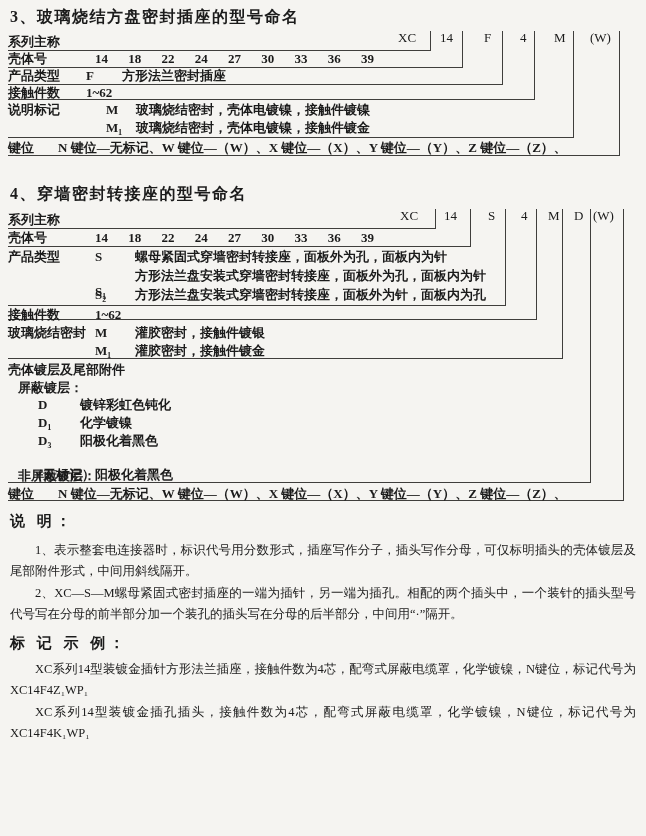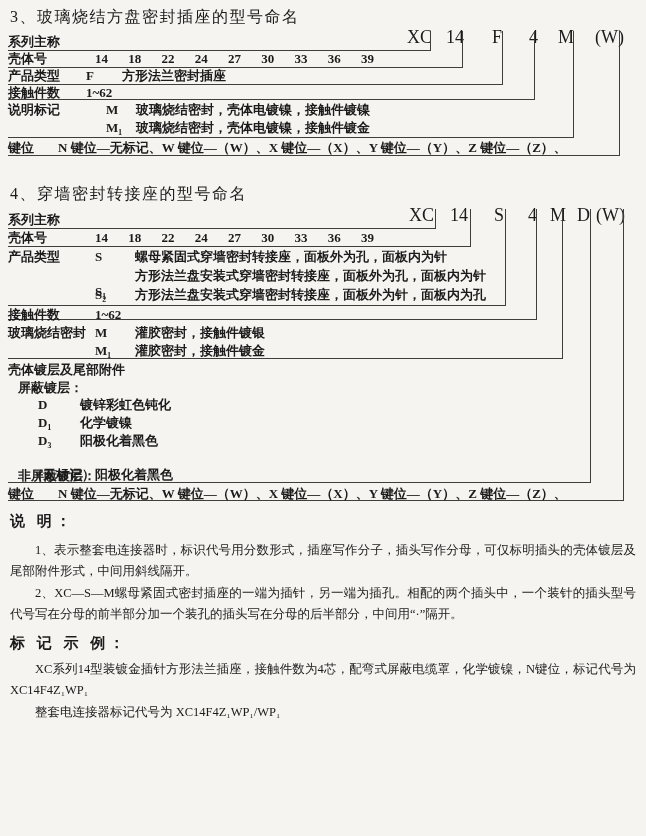--- a/index.html
+++ b/index.html
@@ -7,29 +7,29 @@
     width:646px;height:836px;
     background:#e9e8e6;
     font-family:"Liberation Serif","DejaVu Serif",serif;
   }
   .page{
     position:relative;width:646px;height:836px;
     background:#f5f4f1;color:#1b1b1b;overflow:hidden;
   }
   .ttl{
     position:absolute;white-space:nowrap;
-    font-size:16px;font-weight:normal;letter-spacing:1.5px;
+    font-size:16px;font-weight:bold;letter-spacing:1.5px;
   }
   .t{
     position:absolute;white-space:nowrap;
     font-size:13px;line-height:15px;font-weight:bold;
   }
   .cc{
     position:absolute;white-space:nowrap;
-    font-size:18px;line-height:15px;text-align:right;
+    font-size:13px;line-height:15px;text-align:left;
   }
   .nums{word-spacing:17px;}
   .hl{position:absolute;height:1px;background:#3f3e3c;}
   .vl{position:absolute;width:1px;background:#3f3e3c;}
   .flow{
     position:absolute;left:10px;top:511px;width:626px;
     font-size:12.5px;line-height:21px;text-align:justify;
   }
   .flow h3{
     font-size:15px;font-weight:bold;letter-spacing:4px;
@@ -150,16 +150,16 @@
     <span class="t" style="left:8px;top:486px">键位</span>
     <span class="t" style="left:58px;top:486px">N 键位—无标记、W 键位—（W）、X 键位—（X）、Y 键位—（Y）、Z 键位—（Z）、</span>
   </div>
 
   <div class="flow">
     <h3>说 明：</h3>
     <p>1、表示整套电连接器时，标识代号用分数形式，插座写作分子，插头写作分母，可仅标明插头的壳体镀层及尾部附件形式，中间用斜线隔开。</p>
     <p>2、XC—S—M螺母紧固式密封插座的一端为插针，另一端为插孔。相配的两个插头中，一个装针的插头型号代号写在分母的前半部分加一个装孔的插头写在分母的后半部分，中间用“·”隔开。</p>
     <h3 class="ex">标 记 示 例：</h3>
     <p>XC系列14型装镀金插针方形法兰插座，接触件数为4芯，配弯式屏蔽电缆罩，化学镀镍，N键位，标记代号为XC14F4Z₁WP₁</p>
-    <p>整套电连接器标记代号为 XC14F4Z₁WP₁/WP₁</p>
+    <p>XC系列14型装镀金插孔插头，接触件数为4芯，配弯式屏蔽电缆罩，化学镀镍，N键位，标记代号为XC14F4K₁WP₁</p>
   </div>
 
 </div>
 
 </body></html>

